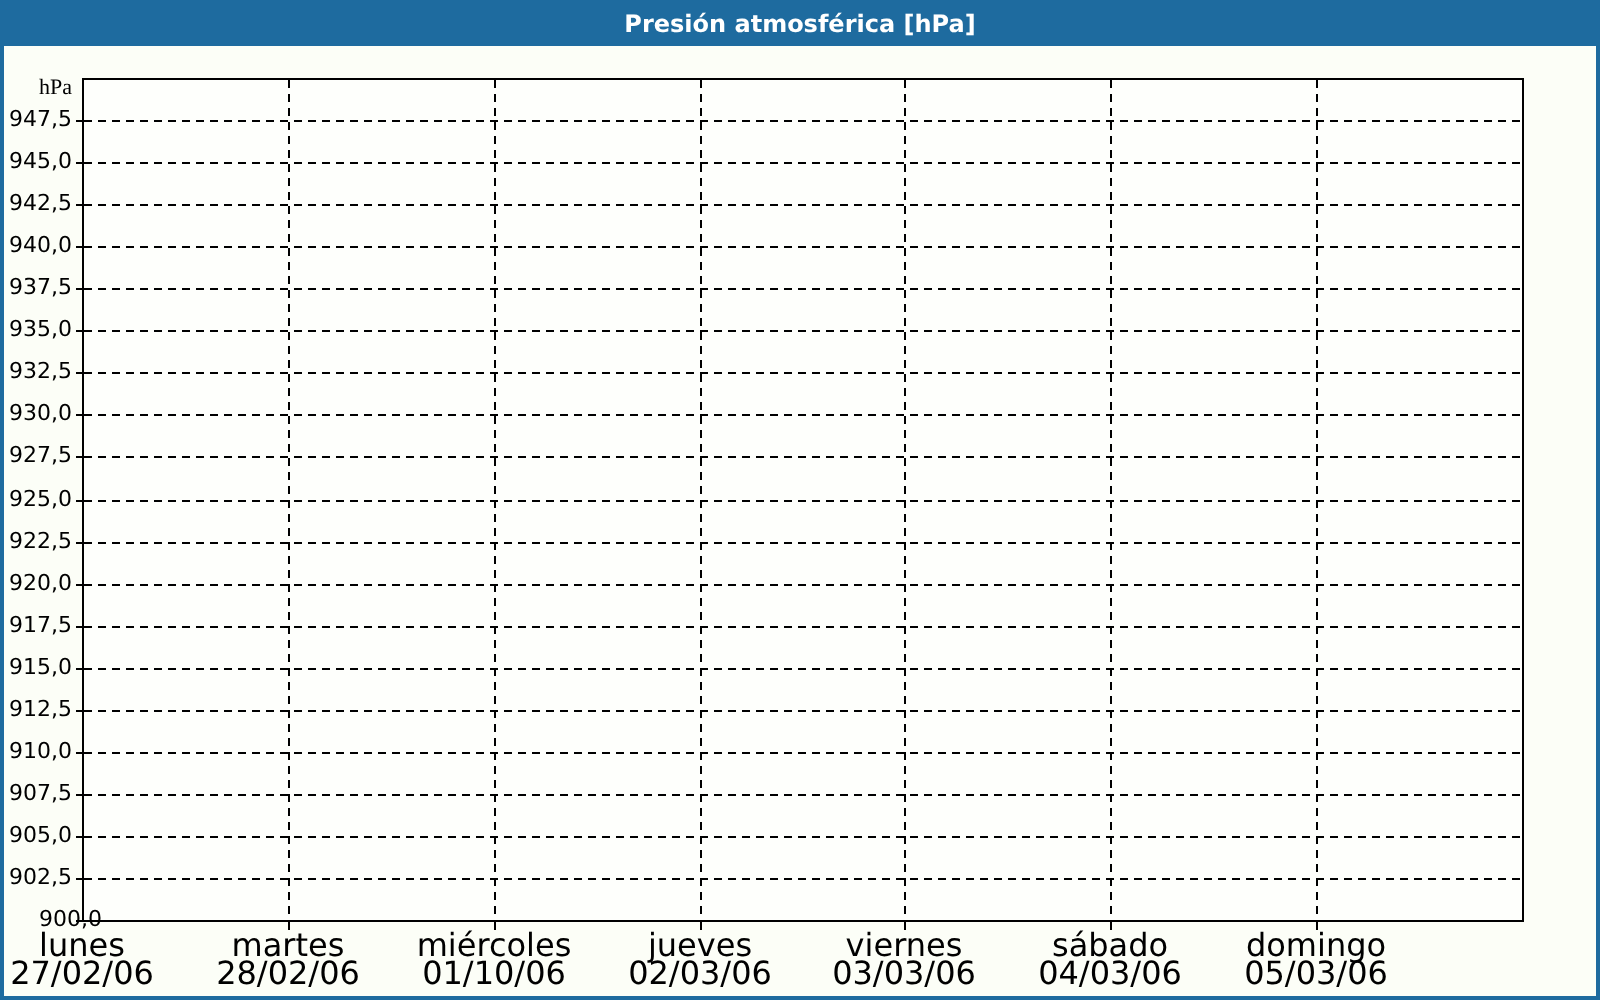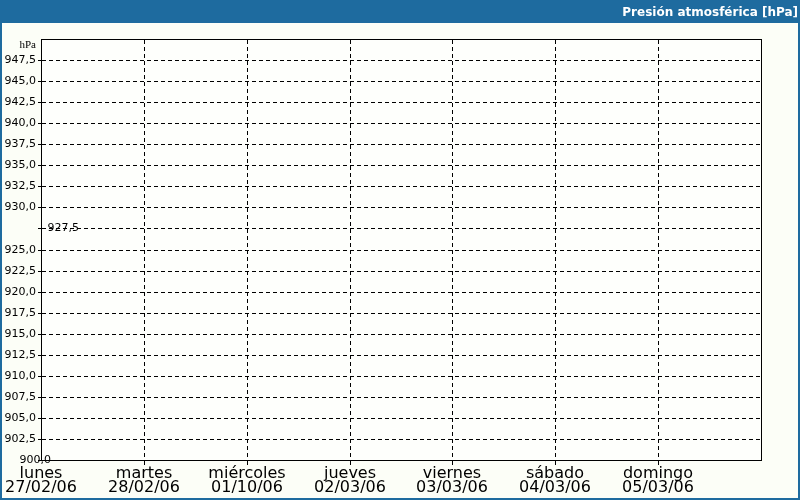--- a/index.html
+++ b/index.html
@@ -17,21 +17,21 @@
     overflow: hidden;
   }
   .titlebar {
     position: absolute;
     left: 0; top: 0; right: 0;
     height: 21px;
     background: #1e6b9f;
     color: #ffffff;
     font-size: 12px;
     font-weight: bold;
-    text-align: right;
+    text-align: center;
     line-height: 21px;
   }
   .chart {
     position: absolute;
     left: 0; top: 0; right: 0; bottom: 0;
   }
   .plot {
     position: absolute;
     left: 39px;
     top: 37px;
@@ -115,21 +115,21 @@
       <div class="tick" style="left: 36px; top: 163px; width: 3px; height: 1px;"></div>
       <div class="ylab" style="top: 156px;">935,0</div>
       <div class="hgrid" style="left: 40px; top: 184px; width: 719px;"></div>
       <div class="tick" style="left: 36px; top: 184px; width: 3px; height: 1px;"></div>
       <div class="ylab" style="top: 177px;">932,5</div>
       <div class="hgrid" style="left: 40px; top: 205px; width: 719px;"></div>
       <div class="tick" style="left: 36px; top: 205px; width: 3px; height: 1px;"></div>
       <div class="ylab" style="top: 198px;">930,0</div>
       <div class="hgrid" style="left: 40px; top: 226px; width: 719px;"></div>
       <div class="tick" style="left: 36px; top: 226px; width: 3px; height: 1px;"></div>
-      <div class="ylab" style="top: 219px; margin-left: 43px;">927,5</div>
+      <div class="ylab" style="top: 219px;">927,5</div>
       <div class="hgrid" style="left: 40px; top: 248px; width: 719px;"></div>
       <div class="tick" style="left: 36px; top: 248px; width: 3px; height: 1px;"></div>
       <div class="ylab" style="top: 241px;">925,0</div>
       <div class="hgrid" style="left: 40px; top: 269px; width: 719px;"></div>
       <div class="tick" style="left: 36px; top: 269px; width: 3px; height: 1px;"></div>
       <div class="ylab" style="top: 262px;">922,5</div>
       <div class="hgrid" style="left: 40px; top: 290px; width: 719px;"></div>
       <div class="tick" style="left: 36px; top: 290px; width: 3px; height: 1px;"></div>
       <div class="ylab" style="top: 283px;">920,0</div>
       <div class="hgrid" style="left: 40px; top: 311px; width: 719px;"></div>

